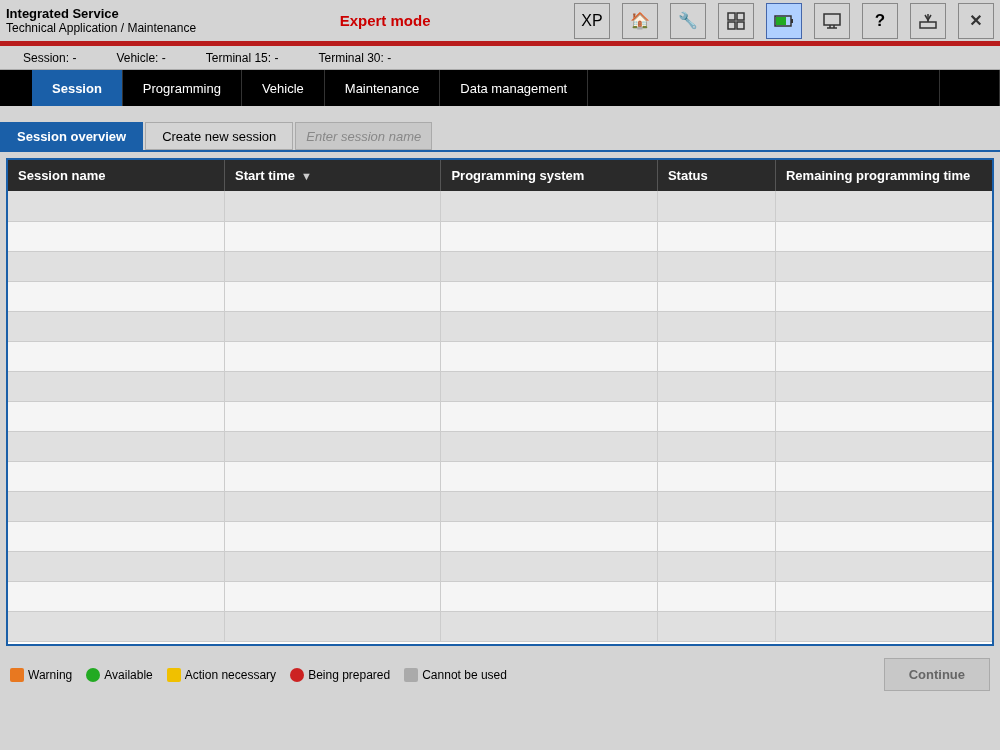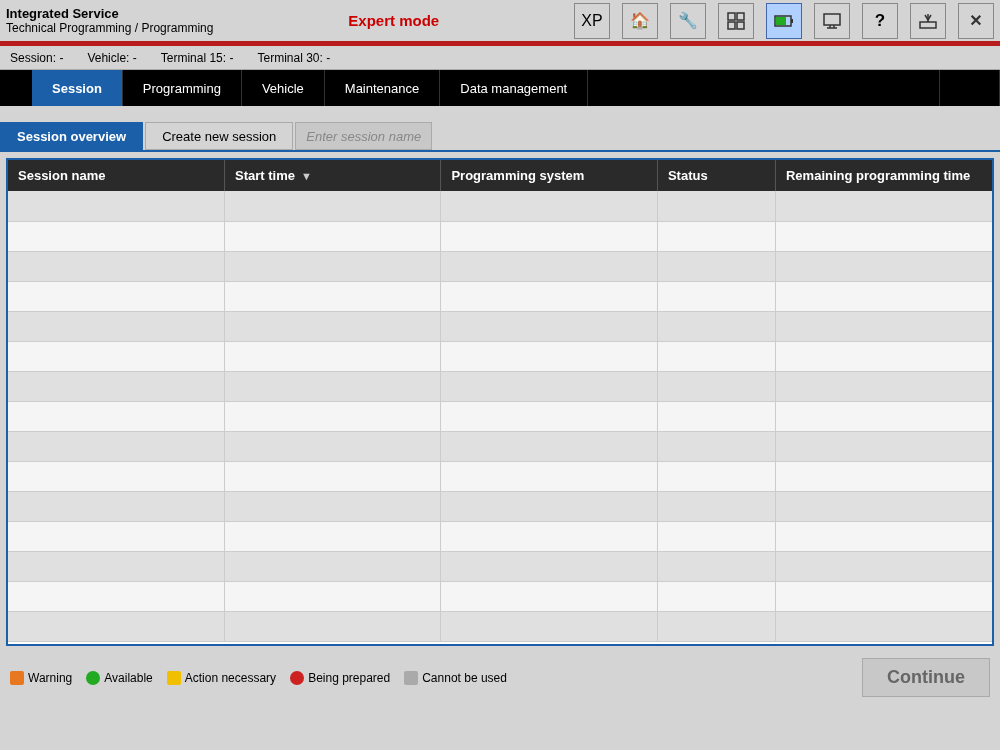--- a/index.html
+++ b/index.html
@@ -28,23 +28,23 @@
       cursor: pointer;
       font-size: 16px;
     }
     .top-icon-btn.active { background: #b0d0ff; border-color: #4466aa; }
 
     
     #status-bar {
       display: flex;
       align-items: center;
       background: #d4d4d4;
-      padding: 3px 10px;
+      padding: 3px 23px;
       font-size: 12px;
-      gap: 24px;
+      gap: 40px;
       border-bottom: 1px solid #aaa;
       height: 24px;
     }
     .status-item { color: #000; }
 
     
     #nav-tabs {
       display: flex;
       background: #000;
       height: 36px;
@@ -169,32 +169,32 @@
     .legend-available { background: #22aa22; border-radius: 50%; }
     .legend-action { background: #f0c000; }
     .legend-prepared { background: #cc2222; border-radius: 50%; }
     .legend-cannot { background: #aaaaaa; }
 
     #continue-btn {
       padding: 8px 24px;
       background: #c8c8c8;
       border: 1px solid #aaa;
       color: #666;
-      font-size: 18px;
+      font-size: 13px;
       cursor: not-allowed;
       font-weight: bold;
     }
   </style>
 </head>
 <body>
 
 <div id="top-bar">
   <div id="top-bar-left">
     <span id="app-title">Integrated Service</span>
-    <span id="app-subtitle">Technical Programming / Programming</span>
+    <span id="app-subtitle">Technical Application / Maintenance</span>
   </div>
   <span id="expert-mode">Expert mode</span>
   <div id="top-icons">
     <button class="top-icon-btn">XP</button>
     <button class="top-icon-btn">🏠</button>
     <button class="top-icon-btn">🔧</button>
     <button class="top-icon-btn">
       <svg width="18" height="18" viewBox="0 0 18 18">
         <rect x="1" y="1" width="7" height="7" fill="none" stroke="#333" stroke-width="1.5"></rect>
         <rect x="10" y="1" width="7" height="7" fill="none" stroke="#333" stroke-width="1.5"></rect>

